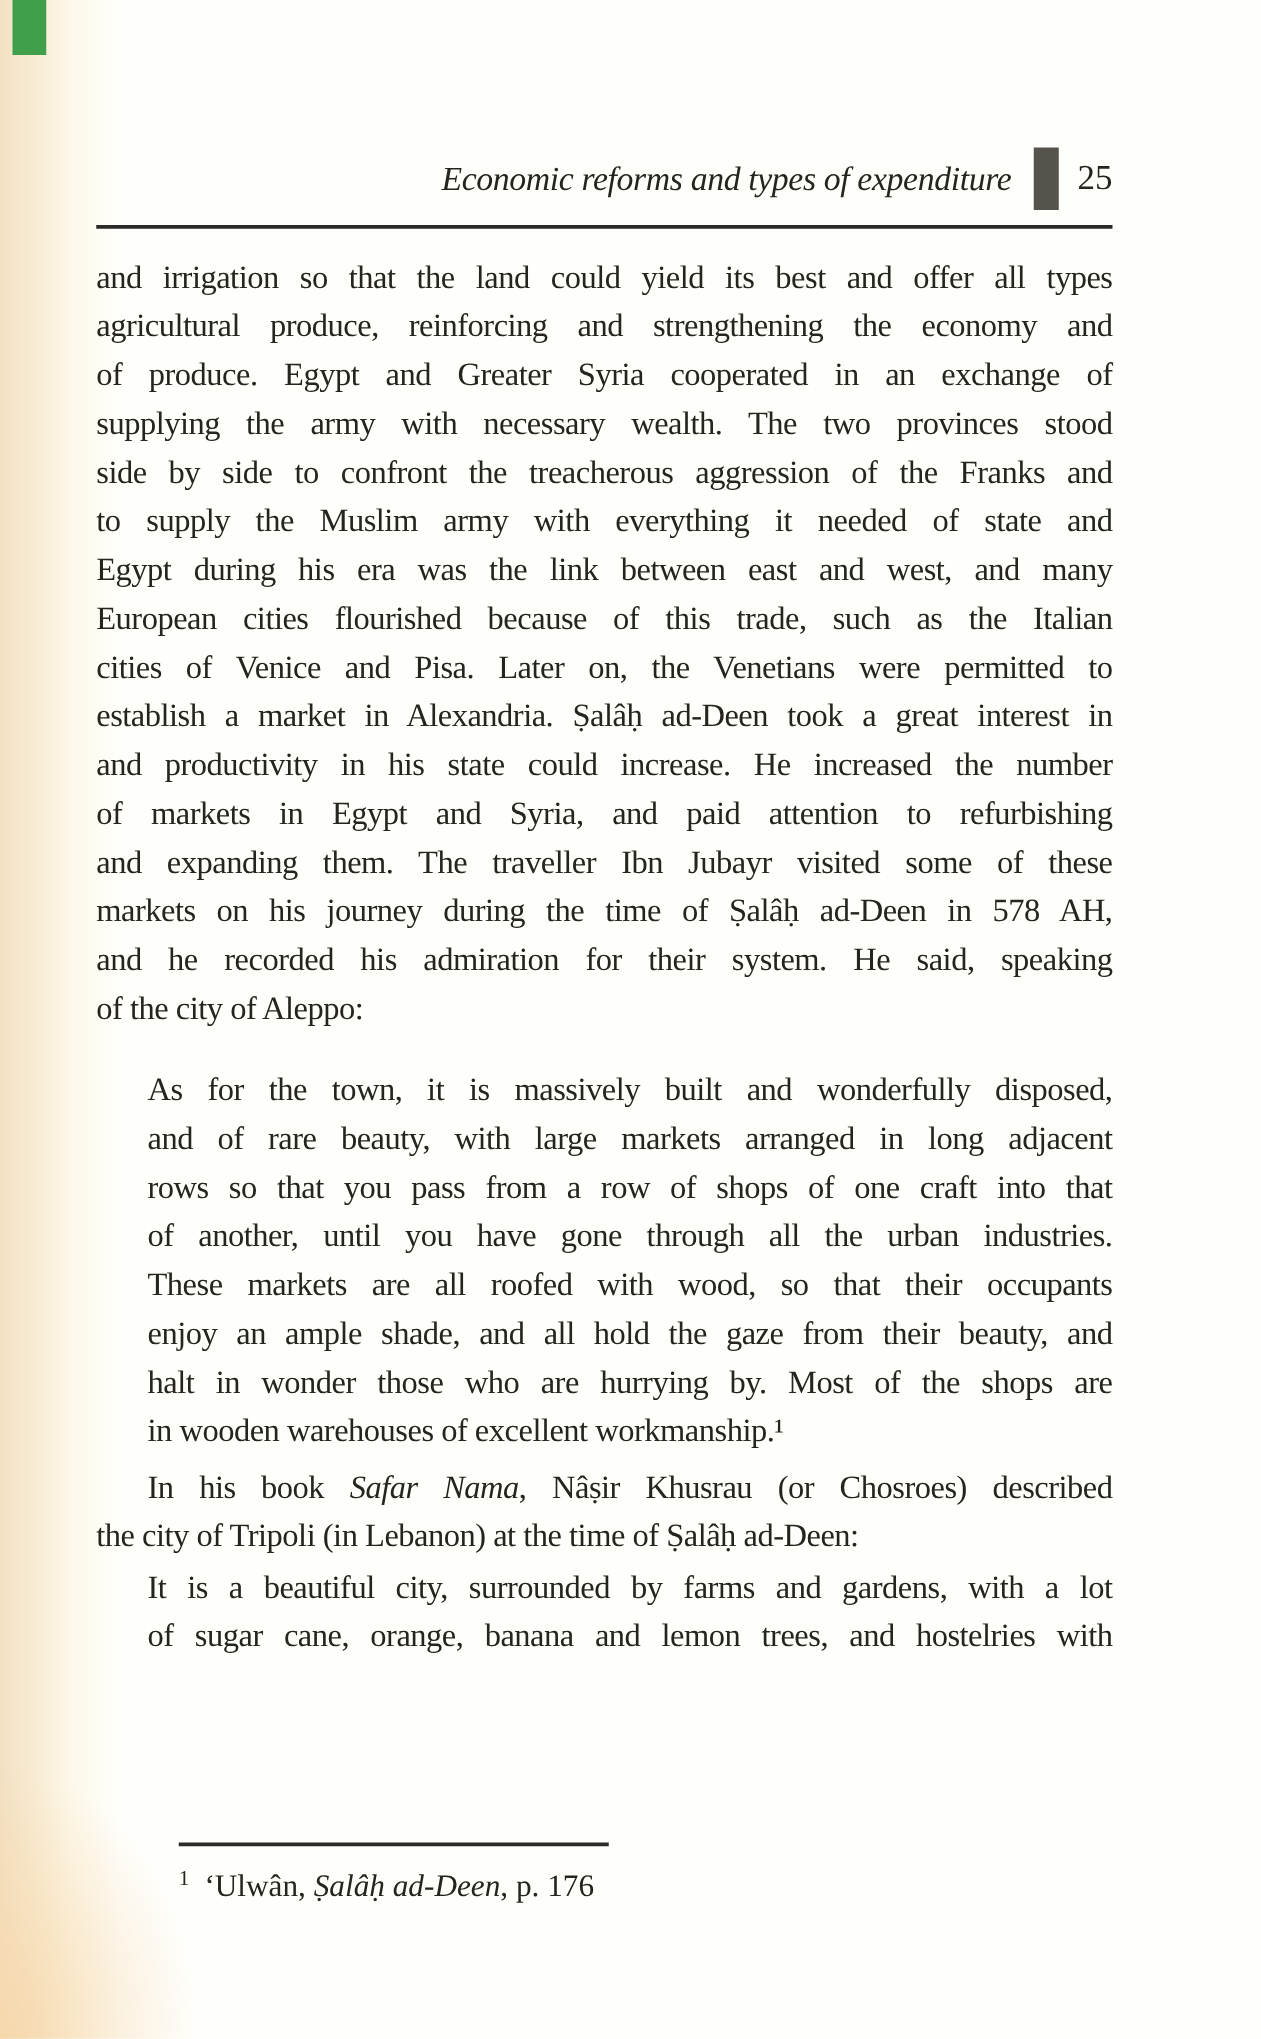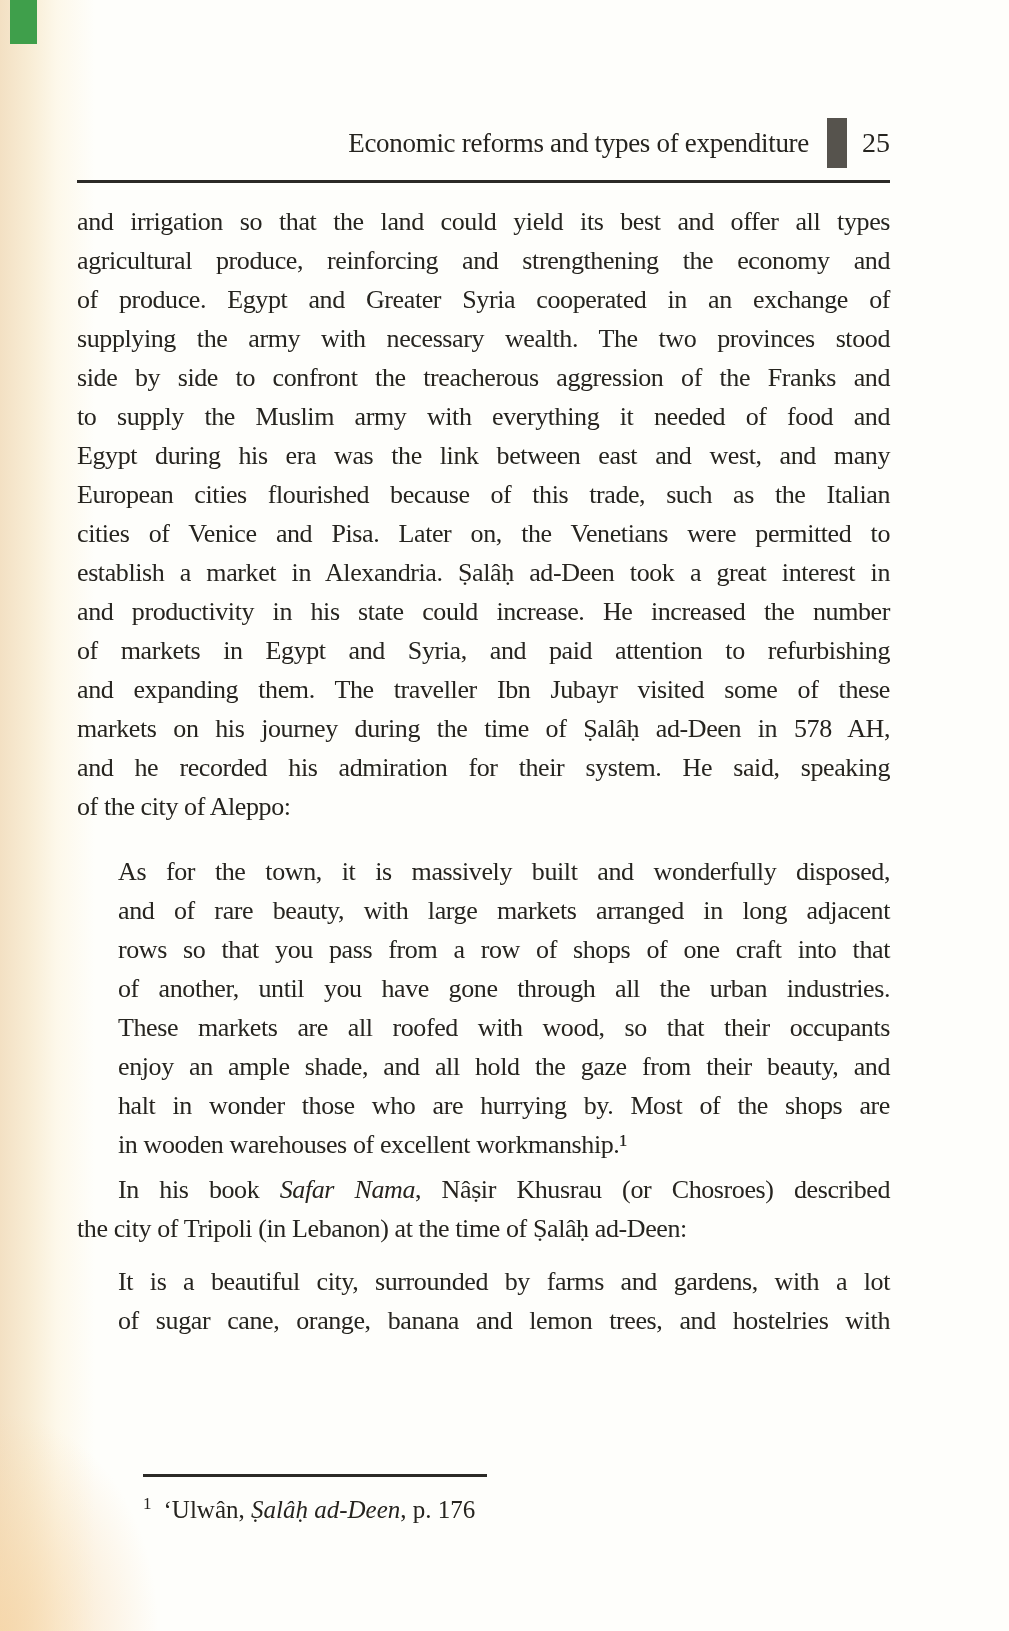--- a/index.html
+++ b/index.html
@@ -30,20 +30,21 @@
   }
   .content {
     position: absolute; left: 77px; top: 0;
     width: 813px;
   }
   .running-head {
     position: absolute; top: 118px; right: 0;
     display: flex; align-items: center;
   }
   .running-head .title {
+    font-style: italic;
     font-size: 27px;
     letter-spacing: -0.3px;
     white-space: nowrap;
     margin-right: 18px;
   }
   .running-head .num-bar {
     width: 20px; height: 50px;
     margin-right: 15px;
   }
   .running-head .page-num {
@@ -66,21 +67,21 @@
     hyphens: none;
   }
   .tline.last { text-align-last: left; }
   .quote-block {
     margin-left: 41px;
     width: 772px;
   }
   .quote-1 { margin-top: 26px; }
   .para-2 { margin-top: 6px; }
   .para-2 .tline:first-child { text-indent: 41px; }
-  .quote-2 { margin-top: 14px; }
+  .quote-2 { margin-top: 2px; }
   sup.fn {
     font-size: 17px;
     vertical-align: super;
     line-height: 0;
   }
   .footnote-rule {
     position: absolute; top: 1474px; left: 66px;
     width: 344px; height: 3px;
   }
   .footnote {
@@ -109,21 +110,21 @@
 
   <div class="header-rule" style="background-color: rgb(44, 42, 38);"></div>
 
   <div class="body-copy">
     <div class="para-1">
         <div class="tline">and irrigation so that the land could yield its best and offer all types</div>
         <div class="tline">agricultural produce, reinforcing and strengthening the economy and</div>
         <div class="tline">of produce. Egypt and Greater Syria cooperated in an exchange of</div>
         <div class="tline">supplying the army with necessary wealth. The two provinces stood</div>
         <div class="tline">side by side to confront the treacherous aggression of the Franks and</div>
-        <div class="tline">to supply the Muslim army with everything it needed of food and</div>
+        <div class="tline">to supply the Muslim army with everything it needed of state and</div>
         <div class="tline">Egypt during his era was the link between east and west, and many</div>
         <div class="tline">European cities flourished because of this trade, such as the Italian</div>
         <div class="tline">cities of Venice and Pisa. Later on, the Venetians were permitted to</div>
         <div class="tline">establish a market in Alexandria. Ṣalâḥ ad-Deen took a great interest in</div>
         <div class="tline">and productivity in his state could increase. He increased the number</div>
         <div class="tline">of markets in Egypt and Syria, and paid attention to refurbishing</div>
         <div class="tline">and expanding them. The traveller Ibn Jubayr visited some of these</div>
         <div class="tline">markets on his journey during the time of Ṣalâḥ ad-Deen in 578 AH,</div>
         <div class="tline">and he recorded his admiration for their system. He said, speaking</div>
         <div class="tline last">of the city of Aleppo:</div>

